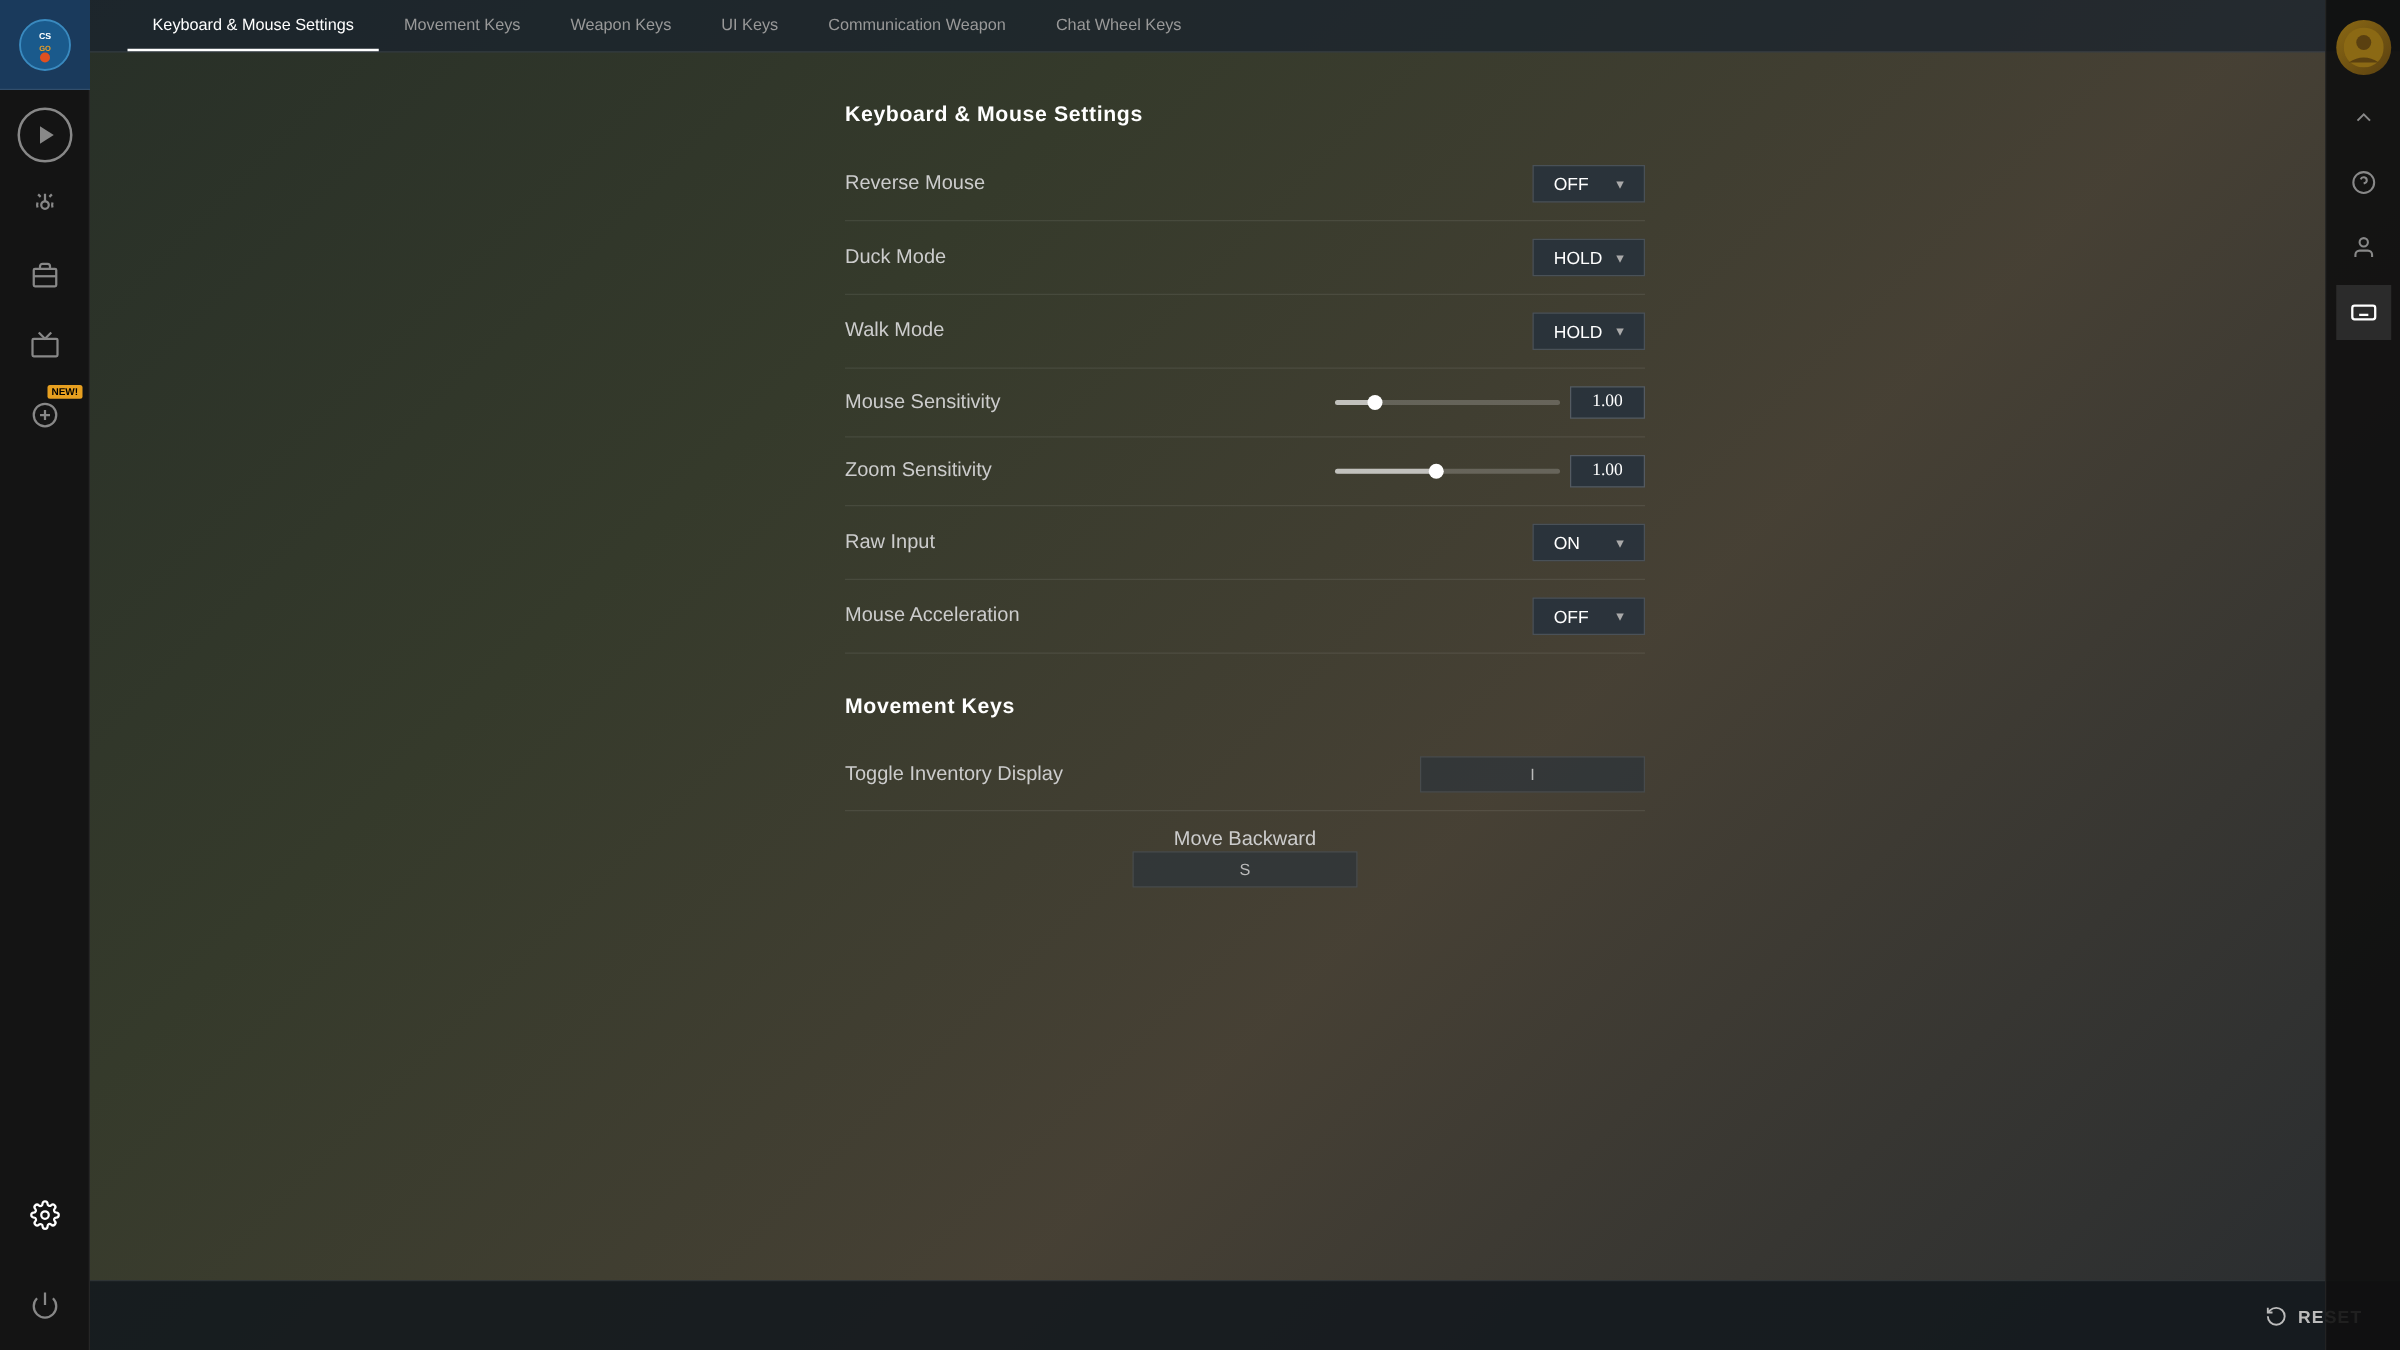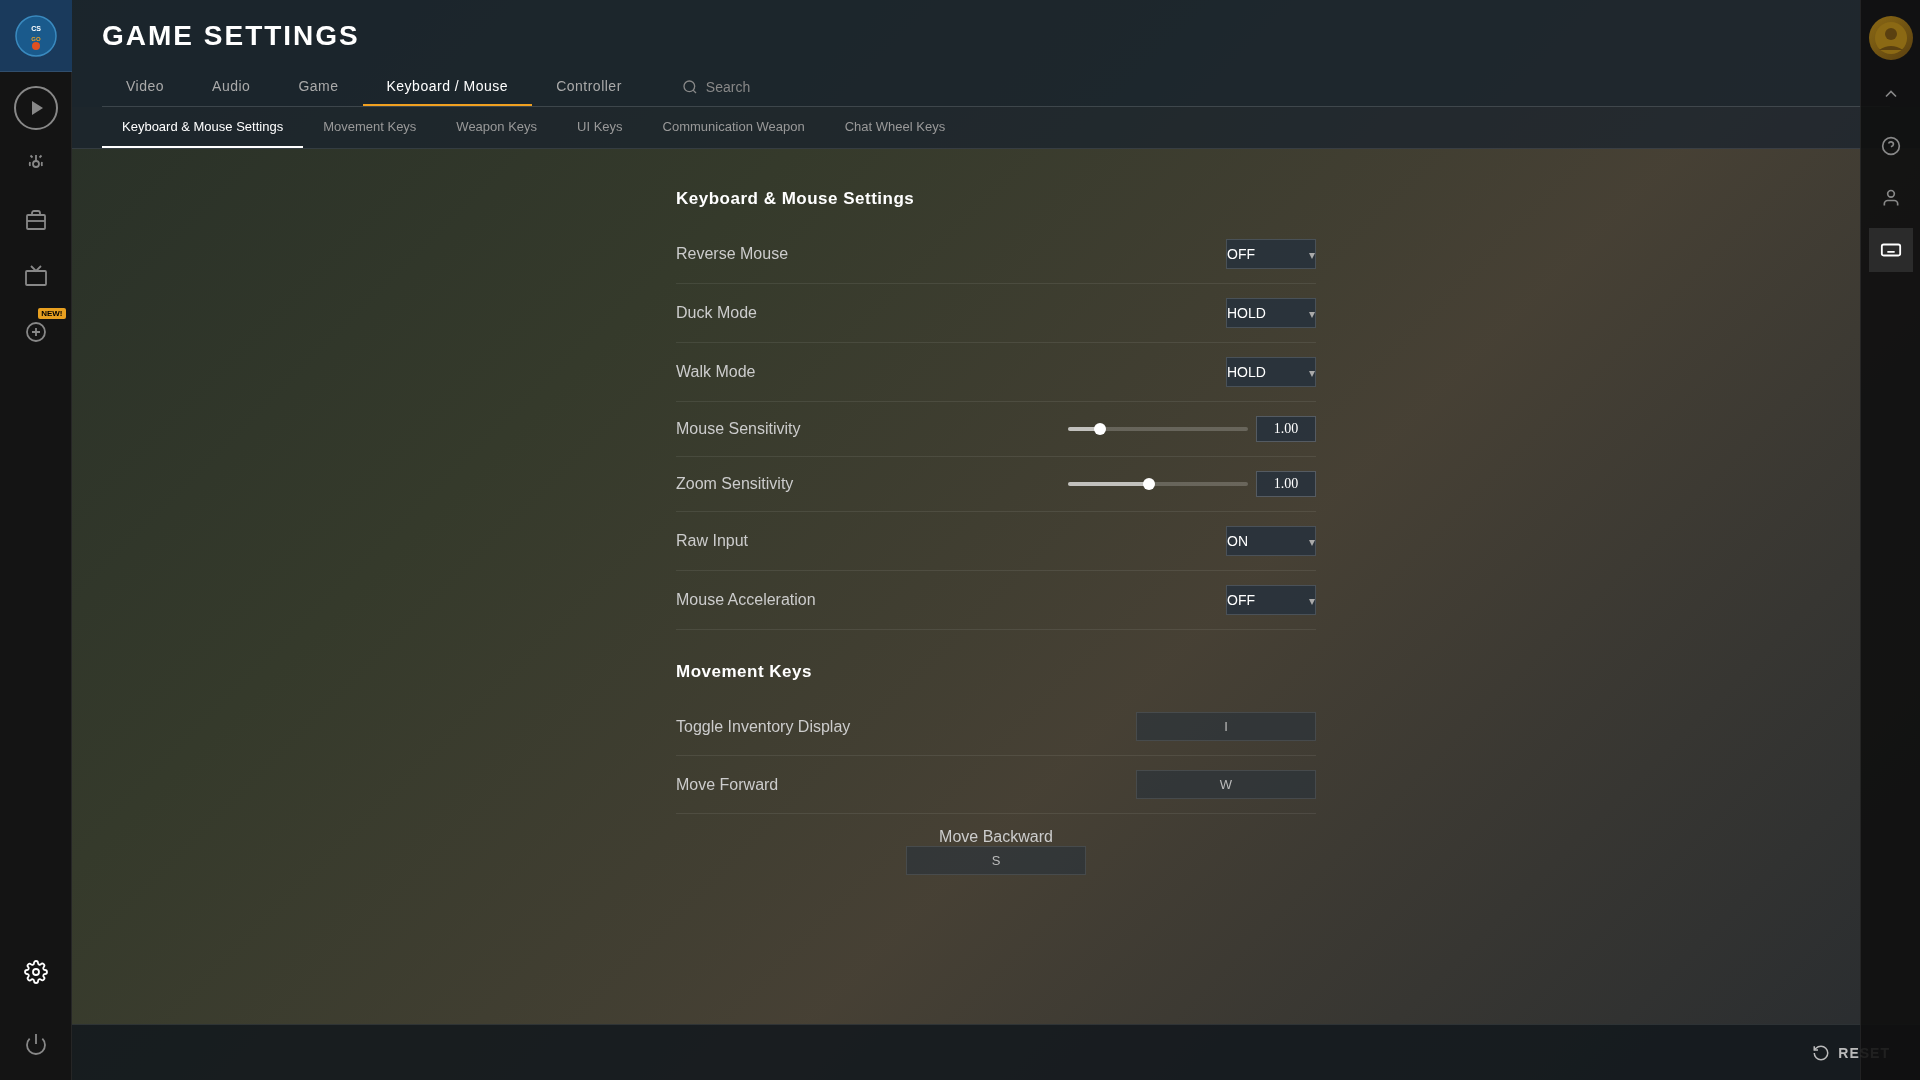--- a/index.html
+++ b/index.html
@@ -275,24 +275,24 @@
     .setting-control {
       display: flex;
       align-items: center;
       gap: 8px;
     }
 
     
     .dropdown {
       background: rgba(40,50,60,0.9);
       border: 1px solid rgba(255,255,255,0.15);
-      padding: 6px 0;
+      padding: 6px 16px;
       min-width: 90px;
       display: flex;
-      align-items: flex-end;
+      align-items: center;
       justify-content: space-between;
       cursor: pointer;
       font-size: 14px;
       color: #fff;
       gap: 8px;
     }
 
     .dropdown-arrow {
       color: #aaa;
       font-size: 12px;
@@ -450,38 +450,20 @@
     <svg viewBox="0 0 24 24" fill="none" stroke="currentColor" stroke-width="1.8">
       <path d="M18.36 6.64a9 9 0 1 1-12.73 0"></path>
       <line x1="12" y1="2" x2="12" y2="12"></line>
     </svg>
   </div>
 </div>
 
 <div class="main">
   <div class="bg-overlay"></div>
 
-  <div class="header">
-    <div class="header-title">GAME SETTINGS</div>
-
-    <div class="nav-tabs">
-      <div class="nav-tab">Video</div>
-      <div class="nav-tab">Audio</div>
-      <div class="nav-tab">Game</div>
-      <div class="nav-tab active">Keyboard / Mouse</div>
-      <div class="nav-tab">Controller</div>
-      <div class="nav-search">
-        <svg width="16" height="16" viewBox="0 0 24 24" fill="none" stroke="currentColor" stroke-width="2">
-          <circle cx="11" cy="11" r="8"></circle>
-          <line x1="21" y1="21" x2="16.65" y2="16.65"></line>
-        </svg>
-        <span>Search</span>
-      </div>
-    </div>
-  </div>
 
   <div class="sub-nav">
     <div class="sub-tab active">Keyboard &amp; Mouse Settings</div>
     <div class="sub-tab">Movement Keys</div>
     <div class="sub-tab">Weapon Keys</div>
     <div class="sub-tab">UI Keys</div>
     <div class="sub-tab">Communication Weapon</div>
     <div class="sub-tab">Chat Wheel Keys</div>
   </div>
 
@@ -564,26 +546,20 @@
 
       <div class="section-title" style="margin-top:32px;">Movement Keys</div>
 
       <div class="settings-row">
         <div class="setting-label">Toggle Inventory Display</div>
         <div class="setting-control">
           <div class="key-binding">I</div>
         </div>
       </div>
 
-      <div class="settings-row">
-        <div class="setting-label">Move Forward</div>
-        <div class="setting-control">
-          <div class="key-binding">W</div>
-        </div>
-      </div>
 
       <div class="settings-row">
         <div class="setting-label">Move Backward</div>
         <div class="setting-control">
           <div class="key-binding">S</div>
         </div>
       </div>
 
     </div>
   </div>

